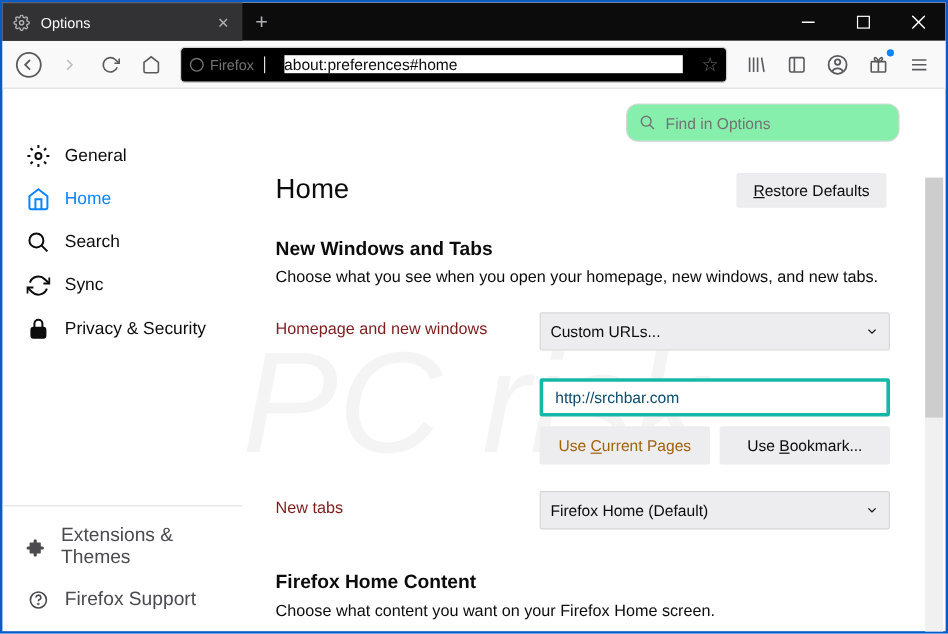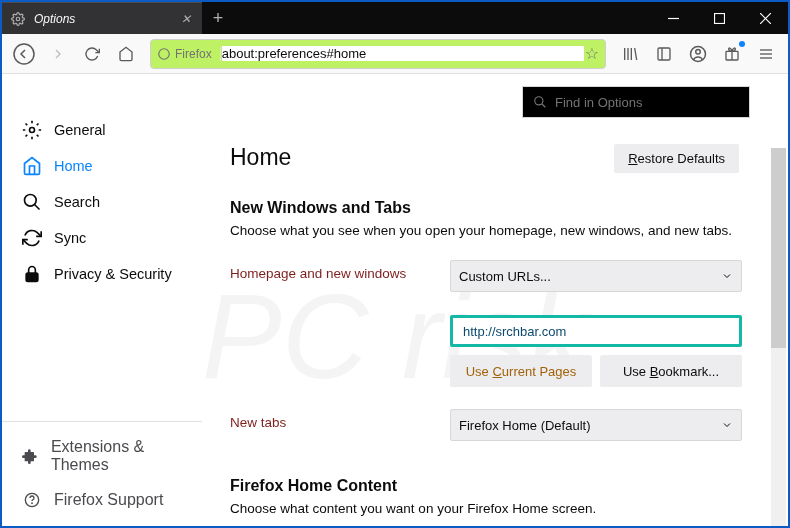--- a/index.html
+++ b/index.html
@@ -1,49 +1,49 @@
 <!DOCTYPE html>
 <html><head>
 <meta charset="utf-8">
 <style>
 * { box-sizing: border-box; margin: 0; padding: 0; font-family: "Segoe UI", Arial, sans-serif; }
 body { width: 790px; height: 528px; border: 2px solid #0a5bc4; background: #fff; overflow: hidden; position: relative; }
 
 
 .titlebar { height: 32px; background: #0c0c0d; display: flex; align-items: stretch; }
-.tab { background: #323234; min-width: 200px; display: flex; align-items: center; padding: 0 8px; color: #f9f9fa; font-size: 12px; border-top: 1px solid #4a4a4f; font-style: italic; }
+.tab { background: #323234; min-width: 200px; display: flex; align-items: center; padding: 0 8px; color: #f9f9fa; font-size: 12px; border-top: 1px solid #4a4a4f; }
 .tab-icon { width: 16px; height: 16px; margin-right: 8px; display: flex; align-items: center; justify-content: center; }
 .tab-close { margin-left: auto; color: #b1b1b3; cursor: pointer; width: 16px; text-align: center; }
 .newtab { width: 32px; display: flex; align-items: center; justify-content: center; color: #b1b1b3; cursor: pointer; font-size: 18px; }
 .winctrls { margin-left: auto; display: flex; }
 .winbtn { width: 46px; display: flex; align-items: center; justify-content: center; color: #f9f9fa; cursor: pointer; }
 
 
 .toolbar { height: 40px; background: #f9f9fa; display: flex; align-items: center; padding: 0 6px; border-bottom: 1px solid #e1e1e2; gap: 2px; }
 .tbtn { width: 32px; height: 32px; display: flex; align-items: center; justify-content: center; border-radius: 4px; cursor: pointer; color: #5a5a5c; }
 .tbtn.disabled { color: #bcbcbd; }
-.urlbar { flex: 1; height: 30px; border: 1px solid #cfcfd0; border-radius: 4px; background: #bef264; display: flex; align-items: center; margin: 0 6px; padding: 0 6px; gap: 1px; }
+.urlbar { flex: 1; height: 30px; border: 1px solid #cfcfd0; border-radius: 4px; background: #000000; display: flex; align-items: center; margin: 0 6px; padding: 0 6px; gap: 16px; }
 .urlbar .identity { font-size: 12px; color: #737373; display: flex; align-items: center; gap: 4px; border-right: 1px solid #e1e1e2; padding-right: 8px; }
 .urlbar input { flex: 1; border: none; outline: none; font-size: 13px; color: #0c0c0d; }
 .urlbar .star { color: #737373; cursor: pointer; }
 .gift { position: relative; }
 .gift::after { content: ""; position: absolute; top: 3px; right: 3px; width: 6px; height: 6px; background: #0a84ff; border-radius: 50%; }
 
 
 .content { display: flex; height: calc(100% - 72px); position: relative; }
 .sidebar { width: 200px; padding: 38px 0 0 0; display: flex; flex-direction: column; }
 .side-main { flex: 1; }
 .side-item { display: flex; align-items: center; gap: 12px; padding: 8px 20px; font-size: 14.5px; color: #0c0c0d; cursor: pointer; }
 .side-item.active { color: #0a84ff; }
 .side-item .sicon { width: 20px; height: 20px; display: flex; align-items: center; justify-content: center; }
 .side-bottom { border-top: 1px solid #e1e1e2; padding: 8px 0; }
 .side-bottom .side-item { font-size: 16px; color: #4a4a4f; }
 
 .main { flex: 1; padding: 12px 28px 20px 28px; overflow-y: auto; position: relative; }
-.findbox { position: absolute; right: 38px; top: 12px; width: 228px; height: 32px; border: 1px solid #d7d7d8; border-radius: 0; display: flex; align-items: center; padding: 0 10px; gap: 8px; color: #737373; font-size: 13px; background: #000000; }
+.findbox { position: absolute; right: 38px; top: 12px; width: 228px; height: 32px; border: 1px solid #d7d7d8; border-radius: 10px; display: flex; align-items: center; padding: 0 10px; gap: 8px; color: #737373; font-size: 13px; background: #86efac; }
 h1.page-title { font-size: 23px; font-weight: 400; color: #0c0c0d; margin-top: 58px; }
 .restore { position: absolute; right: 49px; top: 70px; background: #ededf0; border: none; padding: 7px 14px; font-size: 13px; border-radius: 2px; cursor: pointer; color: #0c0c0d; }
 .section-h { font-size: 16px; font-weight: 600; margin-top: 28px; color: #0c0c0d; }
 .section-p { font-size: 13.5px; color: #0c0c0d; margin-top: 6px; }
 .row { display: flex; margin-top: 22px; align-items: flex-start; }
 .row-label { width: 220px; font-size: 13.5px; color: #7f1d1d; padding-top: 6px; }
 .row-ctrl { flex: 1; max-width: 292px; display: flex; flex-direction: column; gap: 8px; }
 .dropdown { background: #ededf0; border: 1px solid #d7d7d8; border-radius: 2px; height: 32px; display: flex; align-items: center; padding: 0 8px; font-size: 13px; color: #0c0c0d; cursor: pointer; }
 .dropdown .chev { margin-left: auto; }
 .txt-input { height: 32px; border: 3px solid #14b8a6; border-radius: 2px; padding: 0 10px; font-size: 13px; color: #0c4a6e; outline: none; margin-top: 15px; }

